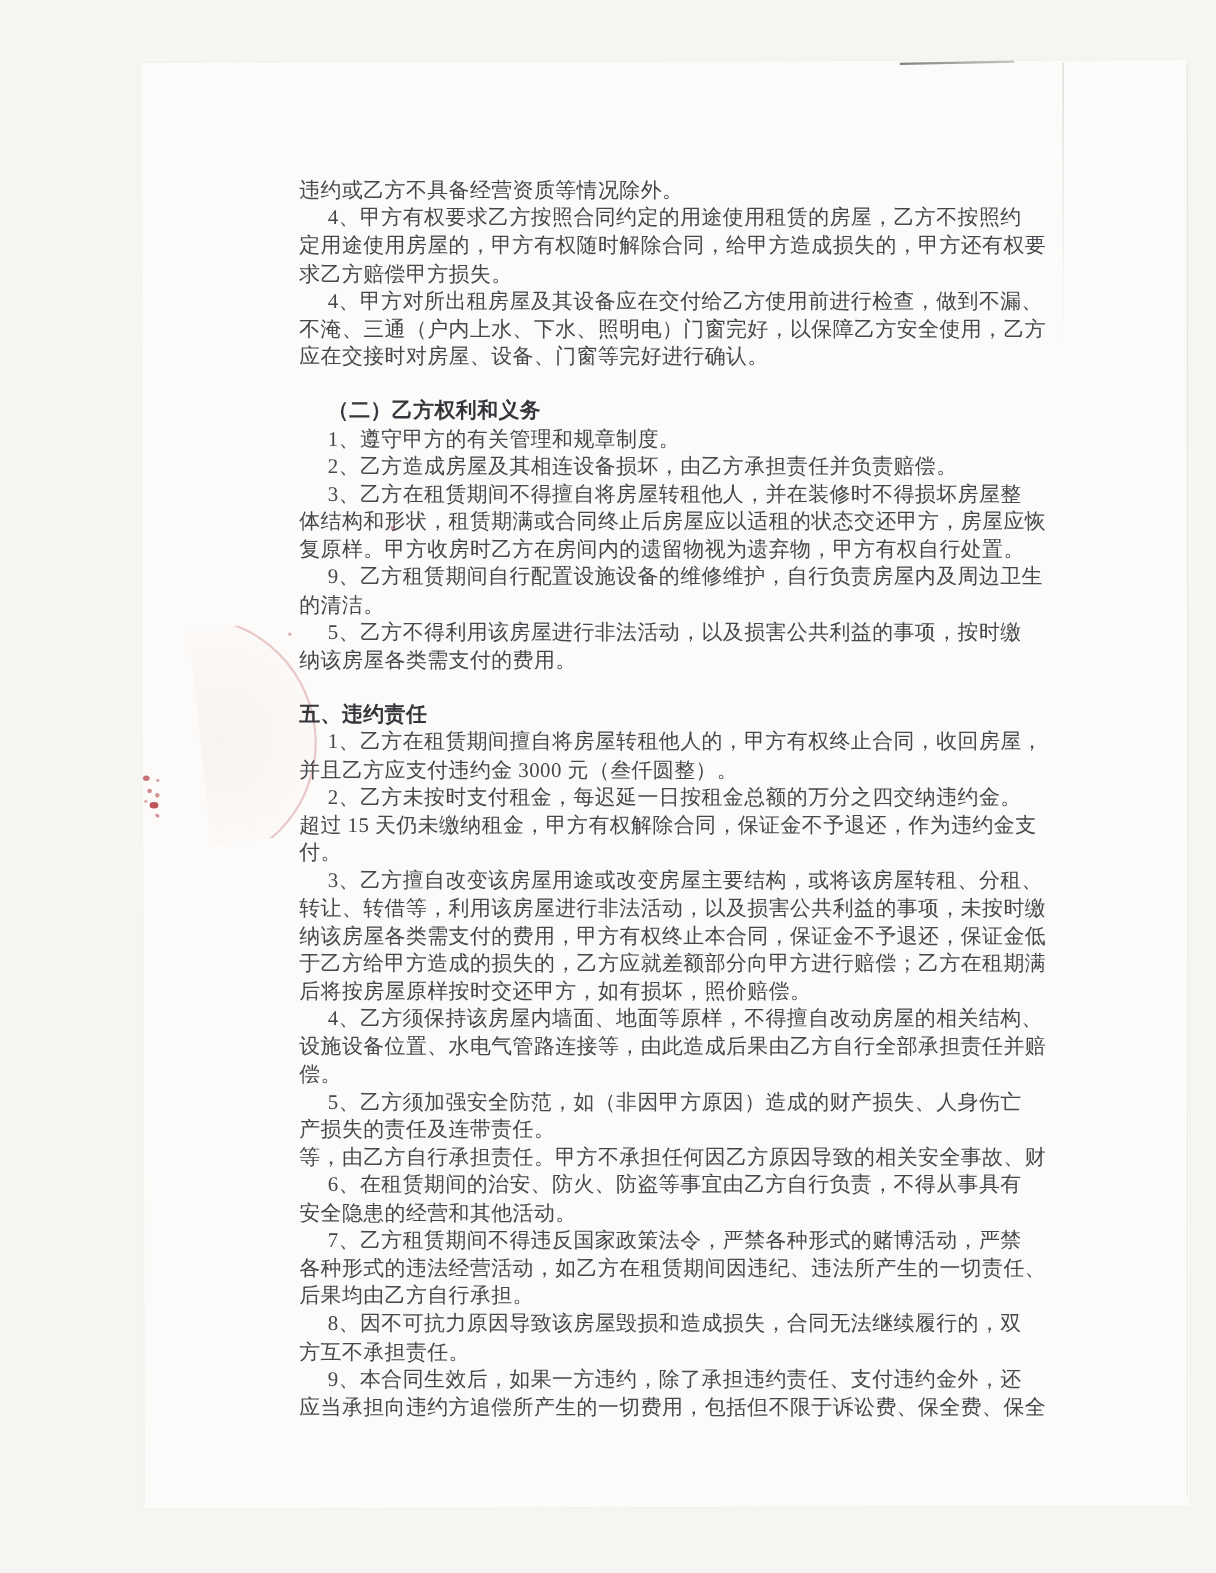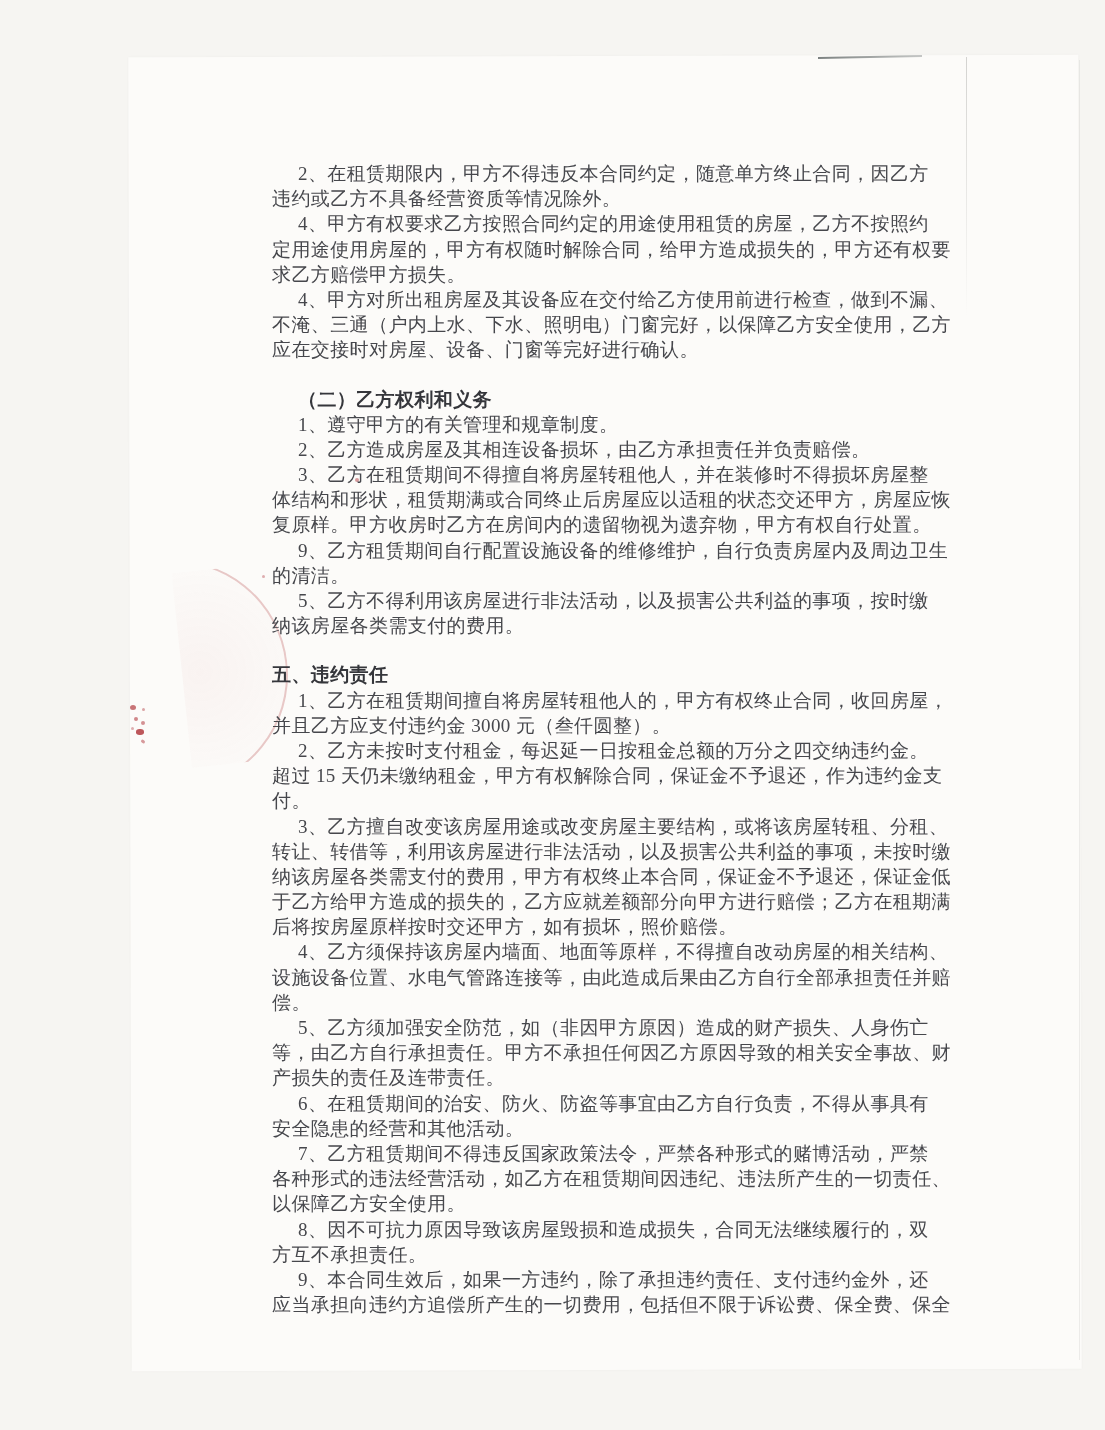--- a/index.html
+++ b/index.html
@@ -82,21 +82,20 @@
 <span class="dot d2"></span>
 <span class="dot d3"></span>
 <span class="dot d4"></span>
 <span class="dot d5"></span>
 <span class="dot d6"></span>
 <span class="dot d7"></span>
 <span class="dot d8"></span>
 <span class="dot d9"></span>
 
 <div class="text-block">
-    <div class="line indent">2、在租赁期限内，甲方不得违反本合同约定，随意单方终止合同，因乙方</div>
     <div class="line">违约或乙方不具备经营资质等情况除外。</div>
     <div class="line indent">4、甲方有权要求乙方按照合同约定的用途使用租赁的房屋，乙方不按照约</div>
     <div class="line">定用途使用房屋的，甲方有权随时解除合同，给甲方造成损失的，甲方还有权要</div>
     <div class="line">求乙方赔偿甲方损失。</div>
     <div class="line indent">4、甲方对所出租房屋及其设备应在交付给乙方使用前进行检查，做到不漏、</div>
     <div class="line">不淹、三通（户内上水、下水、照明电）门窗完好，以保障乙方安全使用，乙方</div>
     <div class="line">应在交接时对房屋、设备、门窗等完好进行确认。</div>
     <div class="line indent bold">（二）乙方权利和义务</div>
     <div class="line indent">1、遵守甲方的有关管理和规章制度。</div>
     <div class="line indent">2、乙方造成房屋及其相连设备损坏，由乙方承担责任并负责赔偿。</div>
@@ -115,24 +114,24 @@
     <div class="line">付。</div>
     <div class="line indent">3、乙方擅自改变该房屋用途或改变房屋主要结构，或将该房屋转租、分租、</div>
     <div class="line">转让、转借等，利用该房屋进行非法活动，以及损害公共利益的事项，未按时缴</div>
     <div class="line">纳该房屋各类需支付的费用，甲方有权终止本合同，保证金不予退还，保证金低</div>
     <div class="line">于乙方给甲方造成的损失的，乙方应就差额部分向甲方进行赔偿；乙方在租期满</div>
     <div class="line">后将按房屋原样按时交还甲方，如有损坏，照价赔偿。</div>
     <div class="line indent">4、乙方须保持该房屋内墙面、地面等原样，不得擅自改动房屋的相关结构、</div>
     <div class="line">设施设备位置、水电气管路连接等，由此造成后果由乙方自行全部承担责任并赔</div>
     <div class="line">偿。</div>
     <div class="line indent">5、乙方须加强安全防范，如（非因甲方原因）造成的财产损失、人身伤亡</div>
+    <div class="line">产损失的责任及连带责任。</div>
     <div class="line">等，由乙方自行承担责任。甲方不承担任何因乙方原因导致的相关安全事故、财</div>
-    <div class="line">产损失的责任及连带责任。</div>
     <div class="line indent">6、在租赁期间的治安、防火、防盗等事宜由乙方自行负责，不得从事具有</div>
     <div class="line">安全隐患的经营和其他活动。</div>
     <div class="line indent">7、乙方租赁期间不得违反国家政策法令，严禁各种形式的赌博活动，严禁</div>
     <div class="line">各种形式的违法经营活动，如乙方在租赁期间因违纪、违法所产生的一切责任、</div>
-    <div class="line">以保障乙方安全使用。</div>
+    <div class="line">后果均由乙方自行承担。</div>
     <div class="line indent">8、因不可抗力原因导致该房屋毁损和造成损失，合同无法继续履行的，双</div>
     <div class="line">方互不承担责任。</div>
     <div class="line indent">9、本合同生效后，如果一方违约，除了承担违约责任、支付违约金外，还</div>
     <div class="line">应当承担向违约方追偿所产生的一切费用，包括但不限于诉讼费、保全费、保全</div>
   </div>
 
 </body></html>

